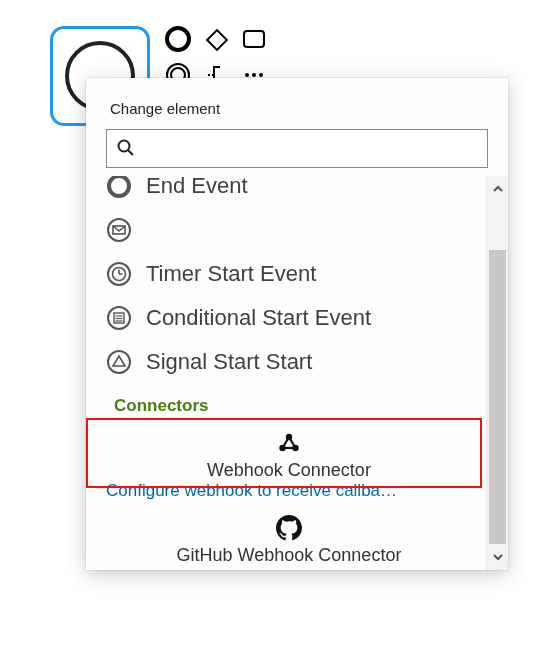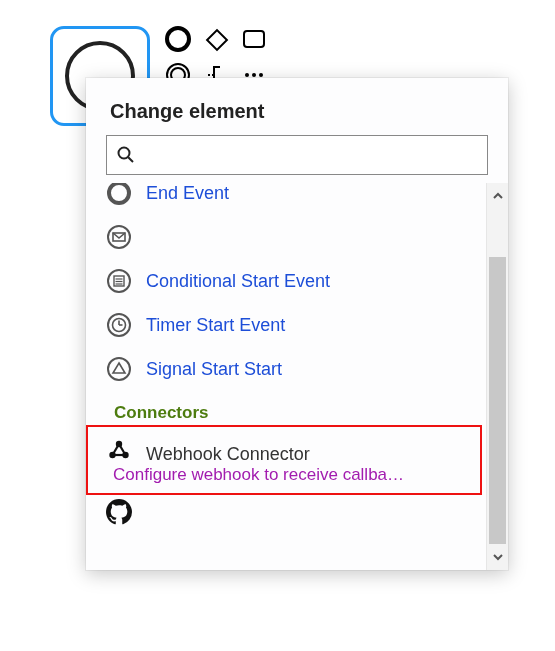--- a/index.html
+++ b/index.html
@@ -52,22 +52,22 @@
   .popup {
     position: absolute;
     left: 86px; top: 78px;
     width: 422px; height: 492px;
     background: #fdfdfe;
     box-shadow: 0 4px 18px rgba(0,0,0,0.22), 0 0 0 1px rgba(0,0,0,0.05);
     display: flex;
     flex-direction: column;
   }
   .popup-title {
-    font-size: 20px;
-    font-weight: 700;
+    font-size: 15px;
+    font-weight: 400;
     color: #222;
     padding: 22px 24px 12px 24px;
   }
   .popup-search {
     margin: 0 20px 8px 20px;
     height: 40px;
     border: 1px solid #888;
     display: flex;
     align-items: center;
     padding: 0 8px;
@@ -107,54 +107,54 @@
     cursor: pointer;
     position: relative;
   }
   .list-item .item-icon {
     width: 30px; height: 30px;
     display: flex; align-items: center; justify-content: center;
     flex: 0 0 30px;
     color: #555;
   }
   .list-item .item-label {
-    font-size: 18px;
-    color: #1d4ed8;
+    font-size: 22px;
+    color: #404040;
     font-weight: 500;
   }
   .list-item.truncated .item-label {
     
   }
 
   .section-title {
     font-size: 17px;
     font-weight: 700;
     color: #4d7c0f;
     padding: 12px 10px 6px 22px;
   }
 
   .connector-item {
     padding: 6px 10px 6px 12px;
     cursor: pointer;
     position: relative;
   }
   .connector-item .row1 {
-    display: flex; align-items: flex-end; gap: 12px;
+    display: flex; align-items: center; gap: 2px; flex-direction: column;
   }
   .connector-item .item-icon {
     width: 30px; height: 30px; flex: 0 0 30px;
     display: flex; align-items: center; justify-content: center;
   }
   .connector-item .item-label {
     font-size: 18px; color: #333; font-weight: 500;
   }
   .connector-item .item-desc {
-    font-size: 17px; color: #a21caf;
+    font-size: 17px; color: #0369a1;
     padding-left: 2px;
-    white-space: nowrap; overflow: hidden; text-overflow: ellipsis; margin-left: 7px;
+    white-space: nowrap; overflow: hidden; text-overflow: ellipsis;
   }
 
   .highlight-box {
     position: absolute;
     border: 2px solid #e11;
     pointer-events: none;
   }
 
   
   .scrollbar {
@@ -261,39 +261,39 @@
               <rect x="8" y="10" width="12" height="8" fill="none" stroke="#555" stroke-width="1.6"></rect>
               <path d="M8 10 L14 15 L20 10" fill="none" stroke="#555" stroke-width="1.6"></path>
             </svg>
           </span>
         </div>
 
         <div class="list-item">
           <span class="item-icon">
             <svg width="28" height="28" viewBox="0 0 28 28">
               <circle cx="14" cy="14" r="11" fill="none" stroke="#555" stroke-width="2"></circle>
+              <circle cx="14" cy="14" r="6.5" fill="none" stroke="#555" stroke-width="1.6"></circle>
+              <line x1="14" y1="14" x2="14" y2="9.5" stroke="#555" stroke-width="1.6"></line>
+              <line x1="14" y1="14" x2="17.5" y2="14" stroke="#555" stroke-width="1.6"></line>
+            </svg>
+          </span>
+          <span class="item-label">Timer Start Event</span>
+        </div>
+
+        <div class="list-item">
+          <span class="item-icon">
+            <svg width="28" height="28" viewBox="0 0 28 28">
+              <circle cx="14" cy="14" r="11" fill="none" stroke="#555" stroke-width="2"></circle>
               <rect x="9" y="9" width="10" height="10" fill="none" stroke="#555" stroke-width="1.4"></rect>
               <line x1="10.5" y1="12" x2="17.5" y2="12" stroke="#555" stroke-width="1.2"></line>
               <line x1="10.5" y1="14.5" x2="17.5" y2="14.5" stroke="#555" stroke-width="1.2"></line>
               <line x1="10.5" y1="17" x2="17.5" y2="17" stroke="#555" stroke-width="1.2"></line>
             </svg>
           </span>
           <span class="item-label">Conditional Start Event</span>
-        </div>
-
-        <div class="list-item">
-          <span class="item-icon">
-            <svg width="28" height="28" viewBox="0 0 28 28">
-              <circle cx="14" cy="14" r="11" fill="none" stroke="#555" stroke-width="2"></circle>
-              <circle cx="14" cy="14" r="6.5" fill="none" stroke="#555" stroke-width="1.6"></circle>
-              <line x1="14" y1="14" x2="14" y2="9.5" stroke="#555" stroke-width="1.6"></line>
-              <line x1="14" y1="14" x2="17.5" y2="14" stroke="#555" stroke-width="1.6"></line>
-            </svg>
-          </span>
-          <span class="item-label">Timer Start Event</span>
         </div>
 
         <div class="list-item">
           <span class="item-icon">
             <svg width="28" height="28" viewBox="0 0 28 28">
               <circle cx="14" cy="14" r="11" fill="none" stroke="#555" stroke-width="2"></circle>
               <path d="M14 8 L20 18 H8 Z" fill="none" stroke="#555" stroke-width="1.6"></path>
             </svg>
           </span>
           <span class="item-label">Signal Start Start</span>
@@ -318,20 +318,21 @@
           <div class="item-desc">Configure webhook to receive callba…</div>
         </div>
 
         <div class="connector-item">
           <div class="row1">
             <span class="item-icon">
               <svg width="26" height="26" viewBox="0 0 16 16">
                 <path fill="#111" d="M8 0C3.58 0 0 3.58 0 8c0 3.54 2.29 6.53 5.47 7.59.4.07.55-.17.55-.38 0-.19-.01-.82-.01-1.49-2.01.37-2.53-.49-2.69-.94-.09-.23-.48-.94-.82-1.13-.28-.15-.68-.52-.01-.53.63-.01 1.08.58 1.23.82.72 1.21 1.87.87 2.33.66.07-.52.28-.87.51-1.07-1.78-.2-3.64-.89-3.64-3.95 0-.87.31-1.59.82-2.15-.08-.2-.36-1.02.08-2.12 0 0 .67-.21 2.2.82a7.54 7.54 0 0 1 2-.27c.68 0 1.36.09 2 .27 1.53-1.04 2.2-.82 2.2-.82.44 1.1.16 1.92.08 2.12.51.56.82 1.27.82 2.15 0 3.07-1.87 3.75-3.65 3.95.29.25.54.73.54 1.48 0 1.07-.01 1.93-.01 2.2 0 .21.15.46.55.38A8.013 8.013 0 0 0 16 8c0-4.42-3.58-8-8-8z"></path>
               </svg>
             </span>
+            <span class="item-label">GitHub Webhook Connector</span>
           </div>
         </div>
 
         <div class="highlight-box" id="highlight" style="left: 0px; top: 242px; width: 396px; height: 70px;"></div>
 
       </div>
 
       <div class="scrollbar">
         <div class="arrow">
           <svg width="12" height="12" viewBox="0 0 12 12">

